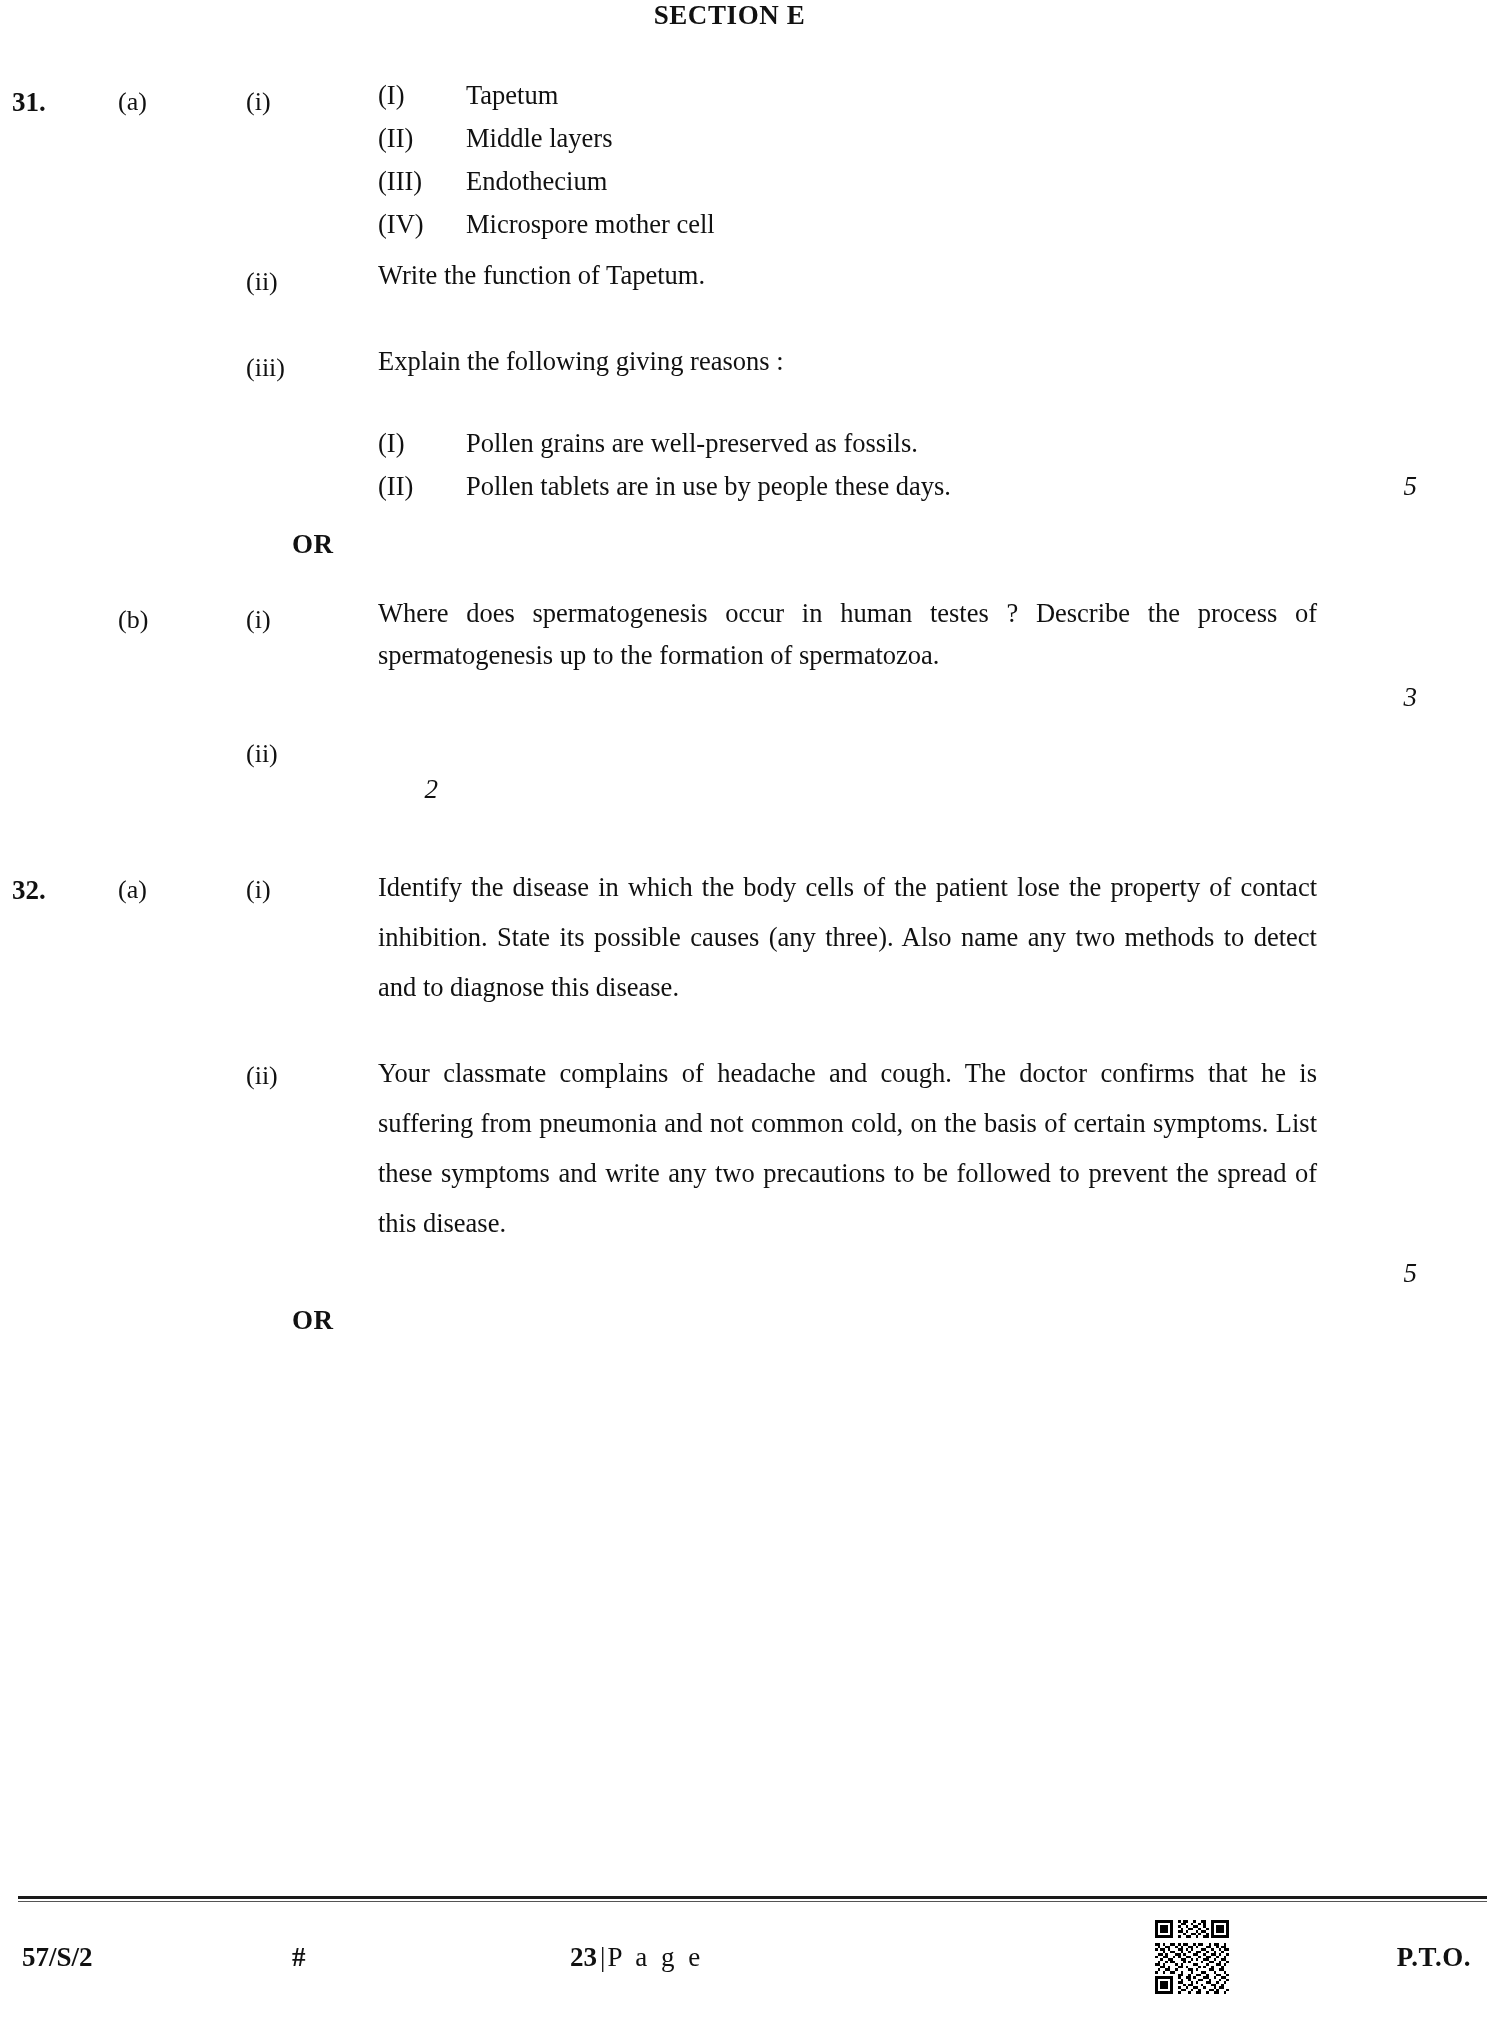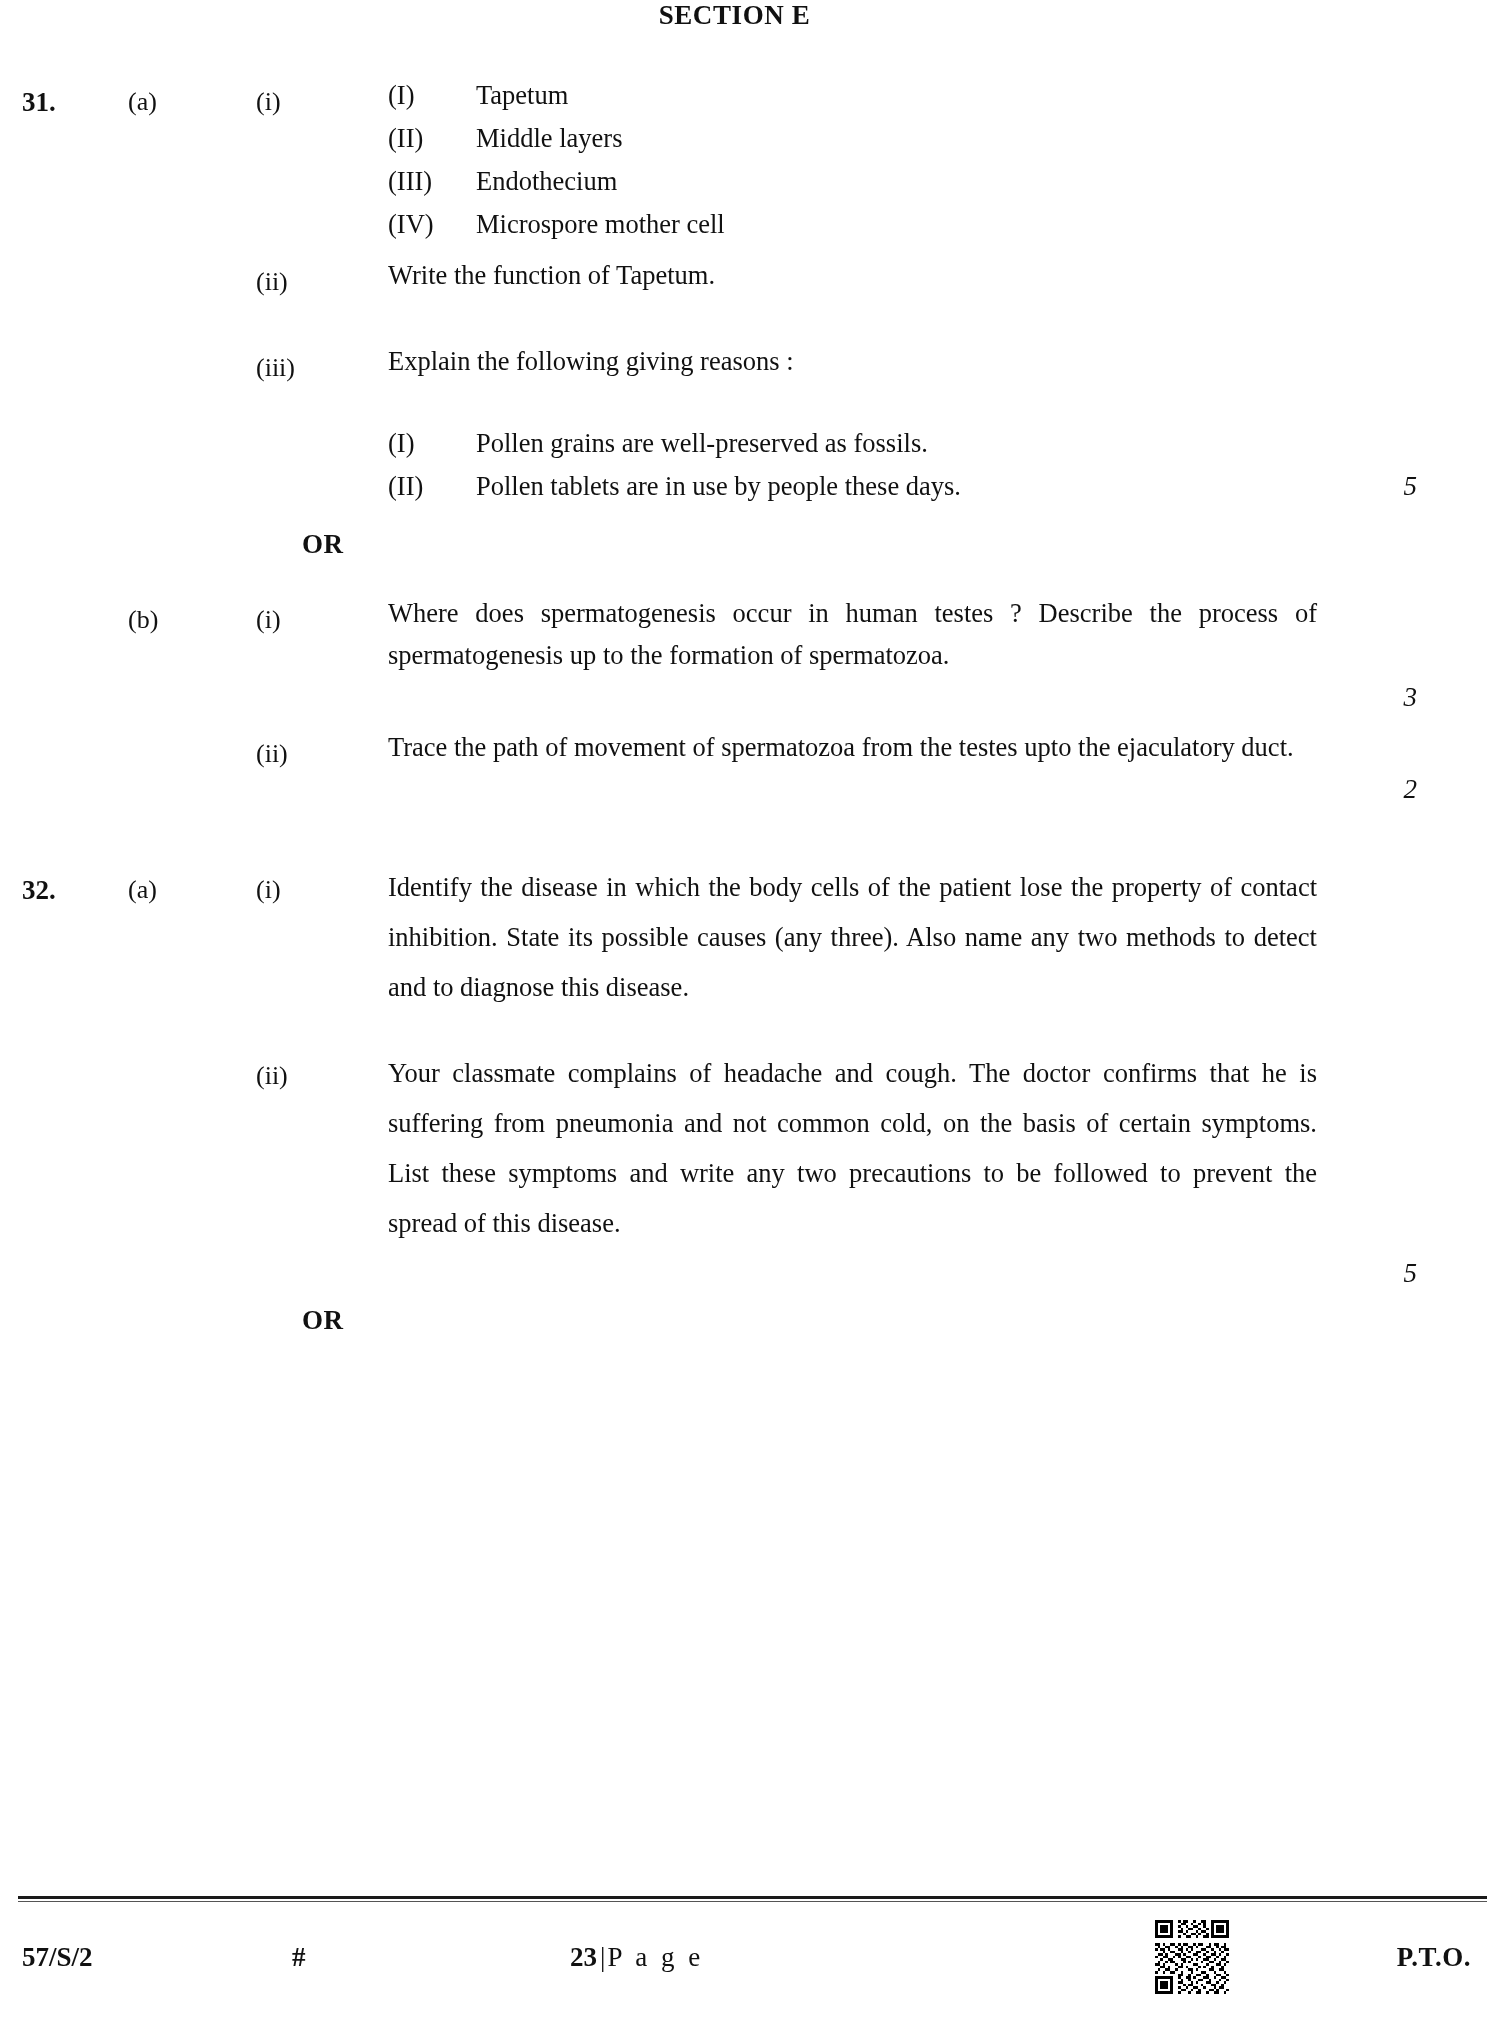--- a/index.html
+++ b/index.html
@@ -10,21 +10,21 @@
   body {
     font-family: "Liberation Serif", "DejaVu Serif", serif;
     color: #111111;
   }
   .page {
     position: relative;
     width: 1505px;
     height: 2034px;
     background: #ffffff;
     box-sizing: border-box;
-    padding: 0 88px 0 22px;
+    padding: 0 88px 0 12px;
     overflow: hidden;
   }
 
   
   .section-header {
     text-align: center;
     font-weight: bold;
     font-size: 27px;
     letter-spacing: 0.6px;
     padding-top: 0px;
@@ -281,23 +281,20 @@
       <div style="line-height:42px;">3</div>
     </div>
   </div>
 
   <div class="spacer-8"></div>
 
   <div class="q-row">
     <div class="col-num"></div>
     <div class="col-alpha"></div>
     <div class="col-roman">(ii)</div>
-    <div class="col-body">
-      <div class="just">Trace the path of movement of spermatozoa from the testes upto the ejaculatory duct.</div>
-    </div>
     <div class="col-marks">
       <div style="line-height:42px;">&nbsp;</div>
       <div style="line-height:42px;">2</div>
     </div>
   </div>
 
   <div class="spacer-52"></div>
 
   <div class="q-row">
     <div class="col-num">32.</div>

